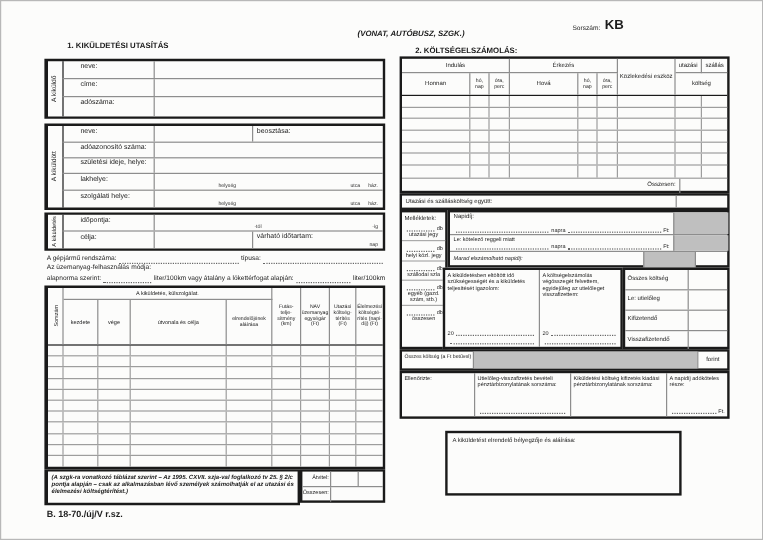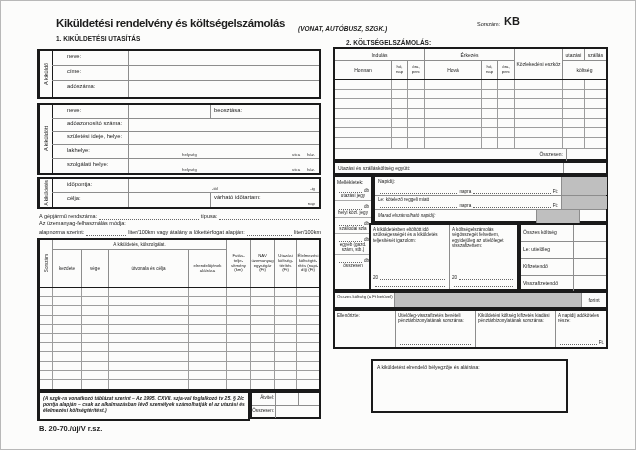--- a/index.html
+++ b/index.html
@@ -37,21 +37,20 @@
   .att-db{display:flex;align-items:flex-end;padding:0 2px;margin-top:3px;}
   .att-nm{text-align:center;font-size:4.6px;border-bottom:1px solid #aaa;padding-bottom:2px;}
   .att-nm:last-child{border-bottom:none;}
   .sig{border-bottom:1px dotted #666;height:6px;margin:0 2px;}
 </style>
 </head>
 <body>
 
 <div class="page">
 
-  <div class="a b" style="left:55px;top:16px;font-size:11.5px;letter-spacing:-0.4px;">Kiküldetési rendelvény és költségelszámolás</div>
   <div class="a b f65" style="left:55px;top:34px;">1. KIKÜLDETÉSI UTASÍTÁS</div>
   <div class="a b i f65" style="left:297px;top:24px;">(VONAT, AUTÓBUSZ, SZGK.)</div>
   <div class="a b f65" style="left:345px;top:38px;">2. KÖLTSÉGELSZÁMOLÁS:</div>
   <div class="a f55" style="left:476px;top:20px;">Sorszám:</div>
   <div class="a b" style="left:503px;top:14px;font-size:11px;">KB</div>
 
   <div class="a box3" style="left:36px;top:48px;width:284px;height:50px;">
     <div class="vstrip">
         <span class="vtext">A kiküldő</span>
       </div>
@@ -282,21 +281,21 @@
       <div class="vr" style="width:22px;"></div>
       <div style="flex:1;"></div>
     </div>
     <div class="flex" style="height:12px;">
       <div class="vr f45" style="width:22px;text-align:right;padding:2px 1px 0 0;">Összesen:</div>
       <div style="flex:1;"></div>
     </div>
   </div>
 
   <div class="a box3 b i f5" style="left:36px;top:390px;width:213px;height:30px;padding:2px 3px;background:#fcfcfb;">(A szgk-ra vonatkozó táblázat szerint – Az 1995. CXVII. szja-val foglalkozó tv 25. § 2/c pontja alapján – csak az alkalmazásban lévő személyek számolhatják el az utazási és élelmezési költségtérítést.)</div>
-  <div class="a b" style="left:38px;top:423px;font-size:7.5px;">B. 20-70./új/V r.sz.</div>
+  <div class="a b" style="left:38px;top:423px;font-size:7.5px;">B. 18-70./új/V r.sz.</div>
 
   <div class="a box" style="left:332px;top:46px;width:275px;height:114px;">
     <div style="position:relative;height:30px;border-bottom:1px solid var(--ln);">
       <div class="hc f5" style="left:0;top:0;width:90px;height:12px;border-bottom:1px solid var(--thin);">Indulás</div>
       <div class="hc f5" style="left:90px;top:0;width:90px;height:12px;border-bottom:1px solid var(--thin);">Érkezés</div>
       <div class="hc f5" style="left:180px;top:0;width:48px;height:30px;">Közlekedési eszköz</div>
       <div class="hc f5" style="left:228px;top:0;width:22px;height:12px;border-bottom:1px solid var(--thin);">utazási</div>
       <div class="hc f5" style="left:250px;top:0;width:21px;height:12px;border-right:none;border-bottom:1px solid var(--thin);">szállás</div>
       <div class="hc f5" style="left:0;top:12px;width:57px;height:18px;">Honnan</div>
       <div class="hc f4" style="left:57px;top:12px;width:16px;height:18px;">hó, nap</div>

